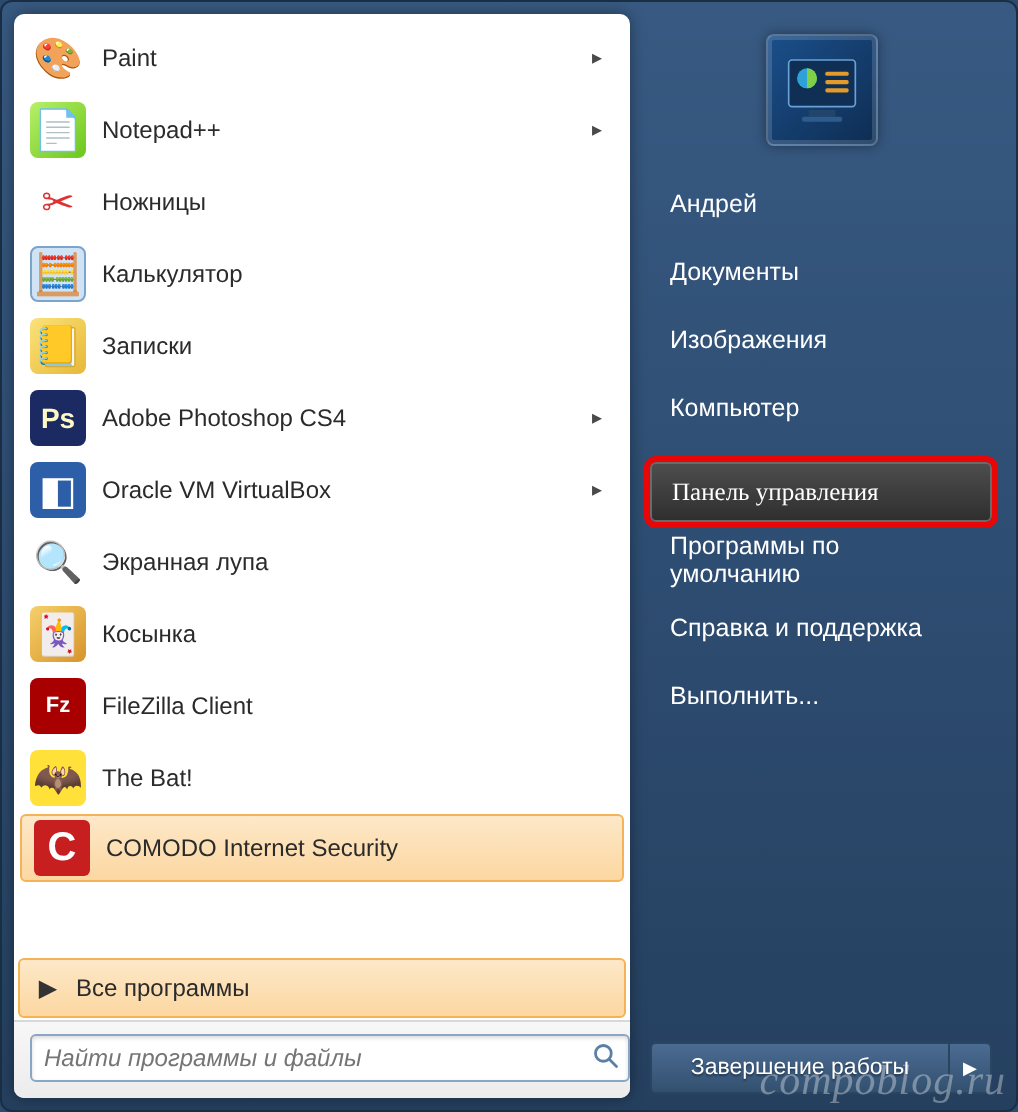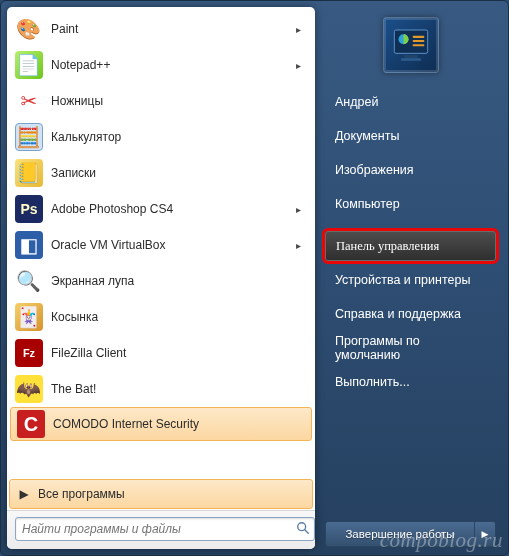--- a/index.html
+++ b/index.html
@@ -270,27 +270,24 @@
           <span>Изображения</span>
         </div>
         <div class="sys-item">
           <span>Компьютер</span>
         </div>
         <div class="sys-spacer"></div>
         <div class="sys-item highlight-red">
           <span>Панель управления</span>
         </div>
         <div class="sys-item">
-          <span>Устройства и принтеры</span>
+          <span>Программы по умолчанию</span>
         </div>
         <div class="sys-item">
           <span>Справка и поддержка</span>
-        </div>
-        <div class="sys-item">
-          <span>Программы по умолчанию</span>
         </div>
         <div class="sys-item">
           <span>Выполнить...</span>
         </div>
       </div>
 
     <div class="shutdown-row">
       <div class="shutdown-btn">
         <span>Завершение работы</span>
       </div>

